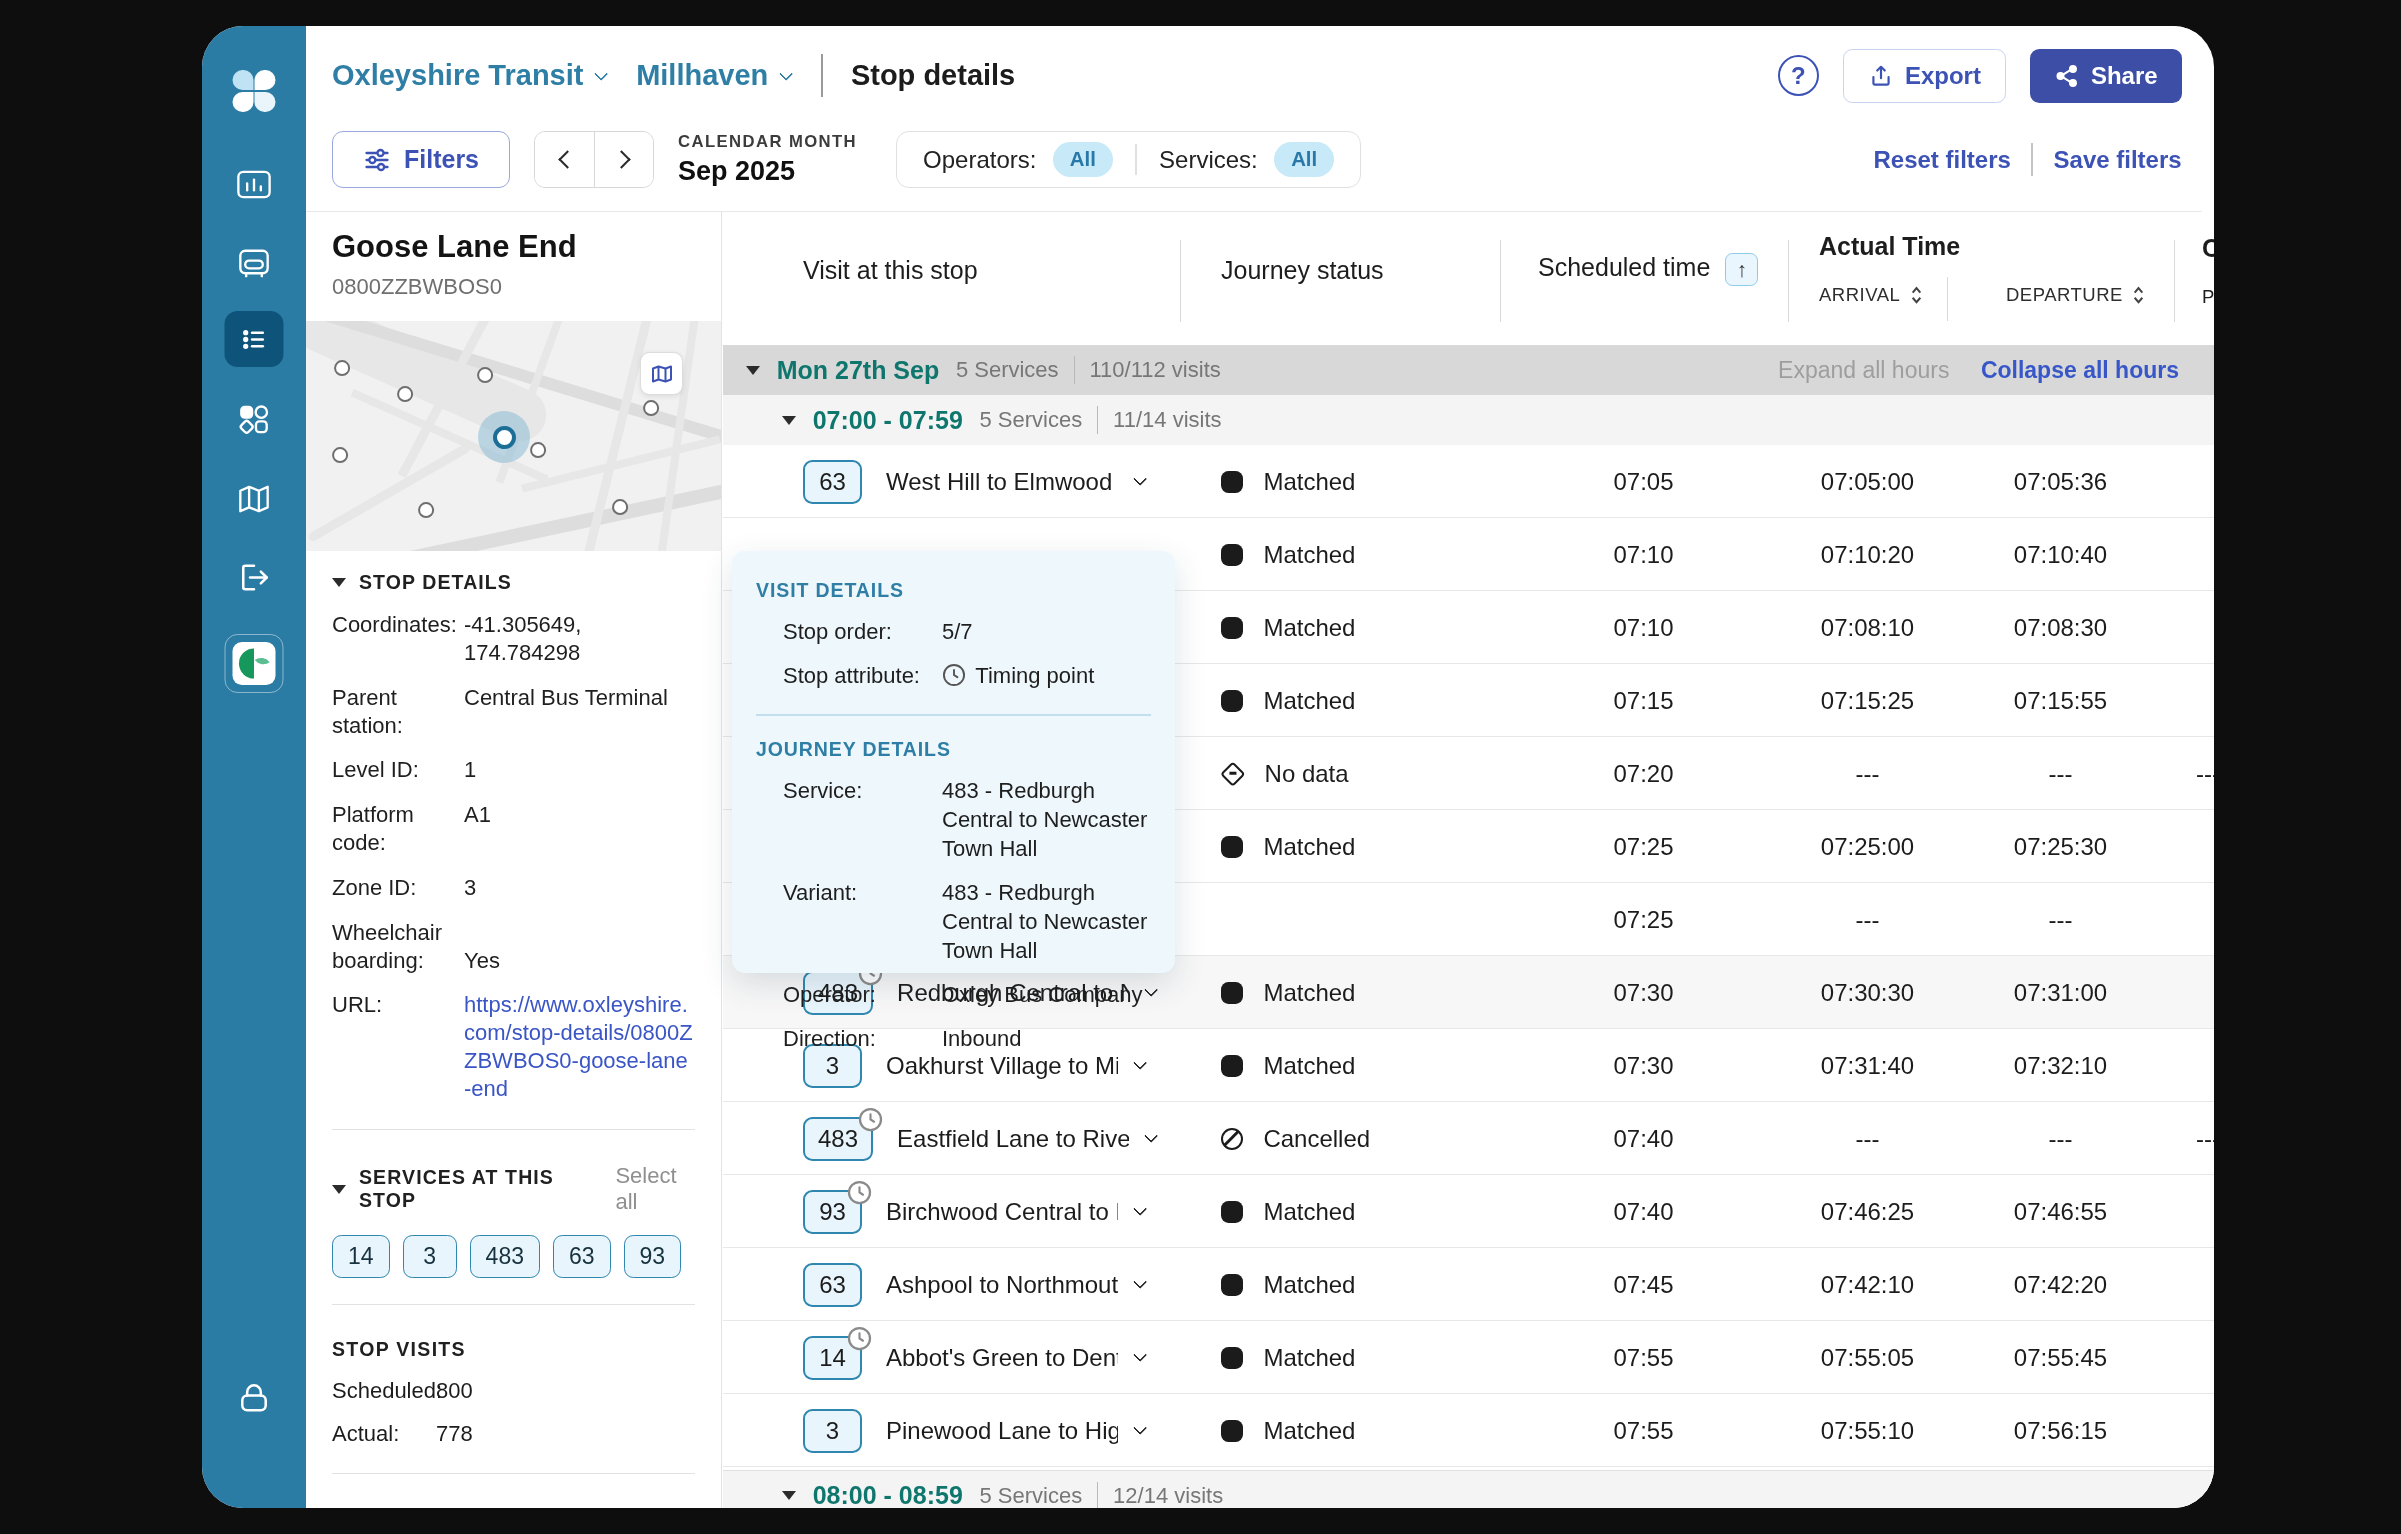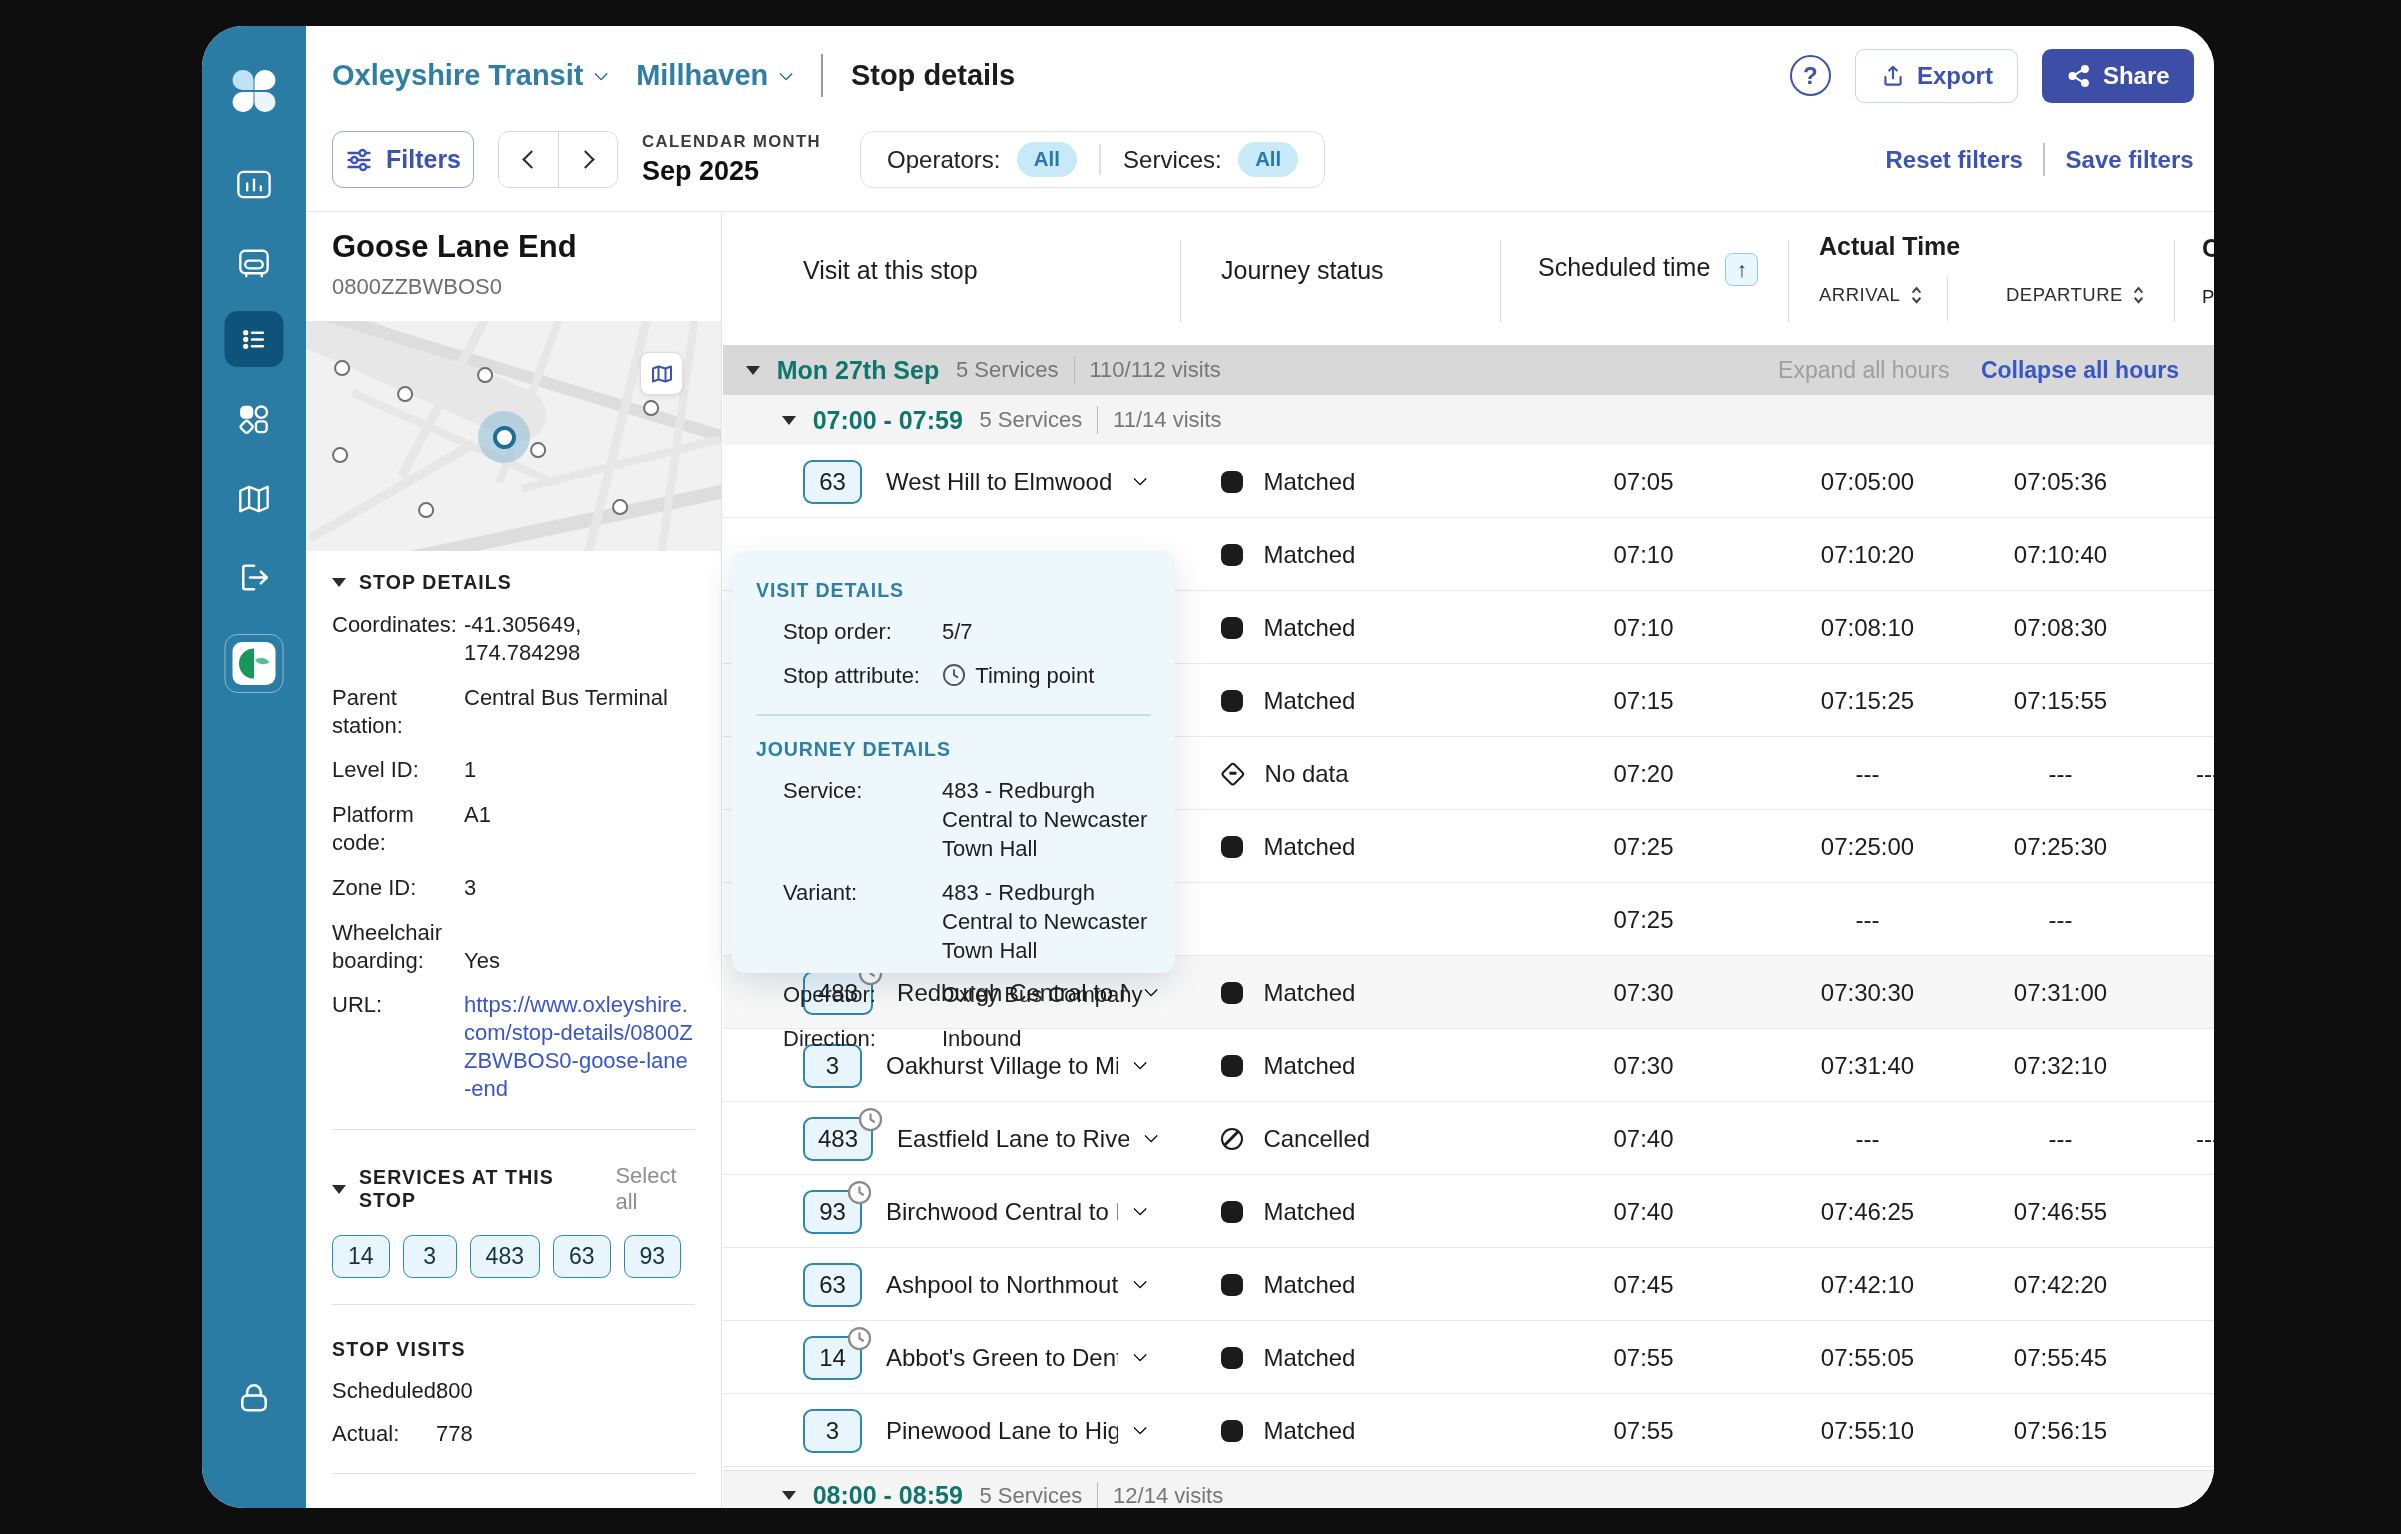--- a/index.html
+++ b/index.html
@@ -14,36 +14,36 @@
   .logo-grid { display:grid; grid-template-columns:20.4px 20.4px; grid-template-rows:20.4px 20.4px; gap:1.9px; }
   .petal { width:20.4px; height:20.4px; background:#fff; }
   .petal.p1 { border-radius:50% 50% 0 50%; background:#bfe2f4; }
   .petal.p2 { border-radius:50% 50% 50% 0; }
   .petal.p3 { border-radius:50% 0 50% 50%; }
   .petal.p4 { border-radius:0 50% 50% 50%; background:#eaf5fb; }
   .app-tile { border:1.9px solid rgba(255,255,255,.45); }
   .app-tile .tile-inner { width:43px; height:43px; background:#fff; border-radius:9.3px; display:flex; align-items:center; justify-content:center; }
 
   
-  .topbar { position:absolute; left:104px; right:0; top:0; height:186px; background:#fff; border-bottom:0.9px solid #e8e8e8; }
+  .topbar { position:absolute; left:104px; right:12px; top:0; height:186px; background:#fff; border-bottom:0.9px solid #e8e8e8; }
   .crumb-row { position:absolute; left:26px; right:20.4px; top:20.4px; height:59px; display:flex; align-items:center; }
   .crumb { font-size:29px; font-weight:600; color:#2e7ea6; display:flex; align-items:center; gap:11px; cursor:pointer; }
   .crumb + .crumb { margin-left:31.5px;text-align:center; }
   .chev { width:10.2px; height:10.2px; border-right:2.8px solid currentColor; border-bottom:2.8px solid currentColor; transform:rotate(45deg) translateY(-2.8px); border-radius:0.9px; }
   .crumb-sep { width:1.9px; height:43px; background:#9a9a9a; margin:0 28px 0 31.5px; }
   .page-title { font-size:29px; font-weight:600; color:#1c1c1c; }
   .top-actions { margin-left:auto; display:flex; align-items:center; gap:24px; }
   .help-btn { width:41px; height:41px; border-radius:50%; border:2.8px solid #3d52b5; color:#3d52b5; font-size:24px; font-weight:700; display:flex; align-items:center; justify-content:center; }
   .btn { display:flex; align-items:center; gap:11px; height:54px; padding:0 24px; border-radius:9.3px; font-size:24px; font-weight:600; cursor:pointer; }
   .btn svg { width:26px; height:26px; }
   .btn.outline { border:1.9px solid #c9d3f2; color:#3d52b5; background:#fff; }
   .btn.solid { background:#3c4ea5; color:#fff; }
 
   .filter-row { position:absolute; left:26px; right:20.4px; top:104px; height:59px; display:flex; align-items:center; }
-  .filters-btn { height:57px; padding:0 12px; border:1.9px solid #99a7e0; border-radius:11px; color:#3d52b5; font-size:25px; font-weight:600; display:flex; align-items:center; gap:13px; background:#fff; }
+  .filters-btn { height:57px; padding:0 30px; border:1.9px solid #99a7e0; border-radius:11px; color:#3d52b5; font-size:25px; font-weight:600; display:flex; align-items:center; gap:13px; background:#fff; }
   .filters-btn svg { width:28px; height:28px; }
   .nav-btns { margin-left:24px; display:flex; border:1.9px solid #d7d7d7; border-radius:11px; overflow:hidden; height:57px; }
   .nav-btns .nv { width:59px; display:flex; align-items:center; justify-content:center; background:#fff; }
   .nav-btns .nv + .nv { border-left:1.9px solid #d7d7d7; }
   .nv span { width:13px; height:13px; border-left:2.8px solid #2b2b2b; border-bottom:2.8px solid #2b2b2b; }
   .nv.prev span { transform:rotate(45deg); margin-left:5.6px; }
   .nv.next span { transform:rotate(225deg); margin-right:5.6px; }
   .cal-block { margin-left:24px; display:flex; flex-direction:column; justify-content:center; gap:3.7px; }
   .cal-label { font-size:16.7px; letter-spacing:1.4px; font-weight:600; color:#3c3c3c; }
   .cal-value { font-size:27px; font-weight:700; color:#101010; }

